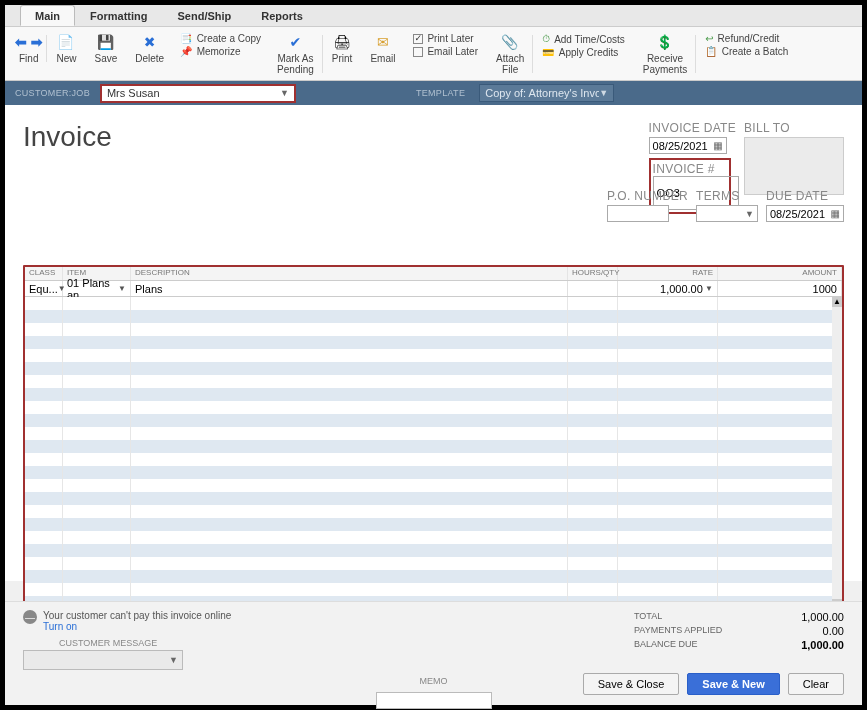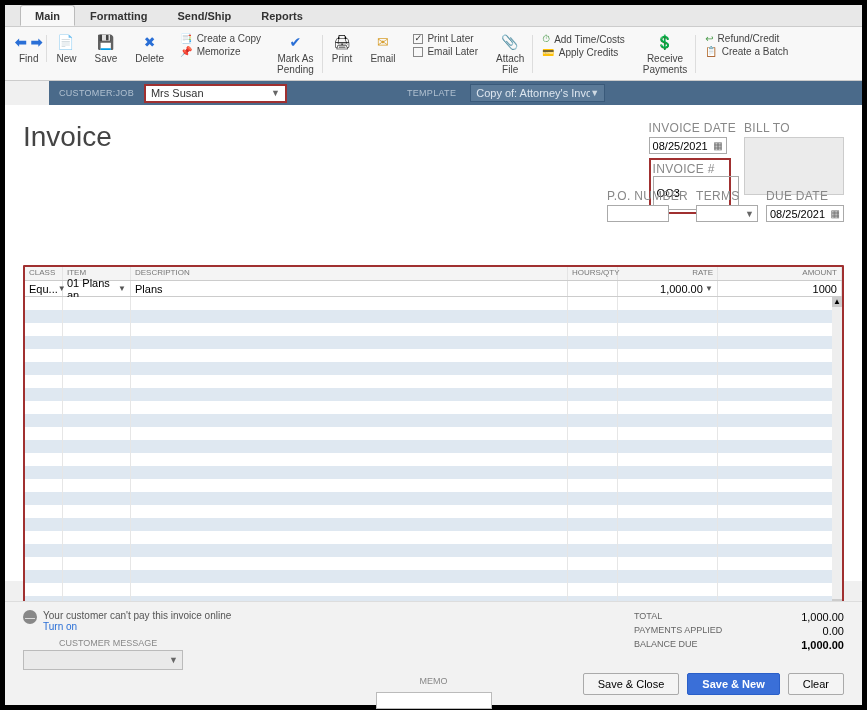--- a/index.html
+++ b/index.html
@@ -18,23 +18,23 @@
   .tool-icon { width: 18px; height: 18px; display: flex; align-items: center; justify-content: center; font-size: 14px; }
   .tool-label { font-size: 10px; color: #444; margin-top: 2px; text-align: center; }
   .tool-sublabel { font-size:10px; color:#444; }
   .tool-col { display:flex; flex-direction:column; gap:2px; font-size:10px; color:#444;}
   .tool-row { display:flex; align-items:center; gap:4px;}
   .arrow-blue { color: #2a6fd6; font-weight:bold;}
   .chk { width:10px; height:10px; border:1px solid #888; display:inline-block;}
   .chk.checked::after { content:"✓"; font-size:9px; position:relative; top:-3px; left:0px; color:#333;}
 
   
-  .customer-bar { background: #4a6a8a; height: 24px; display: flex; align-items: center; padding: 0 10px; gap: 10px; color: #cfd9e3; font-size: 10px; margin-left: 44px; }
+  .customer-bar { background: #4a6a8a; height: 24px; display: flex; align-items: center; padding: 0 10px; gap: 10px; color: #cfd9e3; font-size: 10px; }
   .cust-label { color: #b0c0d0; font-size: 9px; letter-spacing: 0.3px;}
-  .cust-select { background: #fff; border: 2px solid #a03030; width: 143px; height: 19px; display: flex; align-items: center; justify-content: space-between; padding: 0 5px; color: #333; font-size: 11px; }
+  .cust-select { background: #fff; border: 2px solid #a03030; width: 196px; height: 19px; display: flex; align-items: center; justify-content: space-between; padding: 0 5px; color: #333; font-size: 11px; }
   .tmpl-select { background: #5b7a98; border: 1px solid #3a5a7a; width: 135px; height: 18px; display: flex; align-items: center; justify-content: space-between; padding: 0 5px; color: #dde6ef; font-size: 11px; margin-left: 4px;}
   .dd-arrow { font-size: 9px; color: #666; }
   .dd-arrow.light { color:#cfd9e3; }
   .tmpl-gap { width: 100px; }
 
   
   .main-body { padding: 16px 18px; background: #fff; height: 476px; position: relative; }
   .page-title { font-size: 28px; color: #444; font-weight: normal; margin-bottom: 8px; }
 
   

